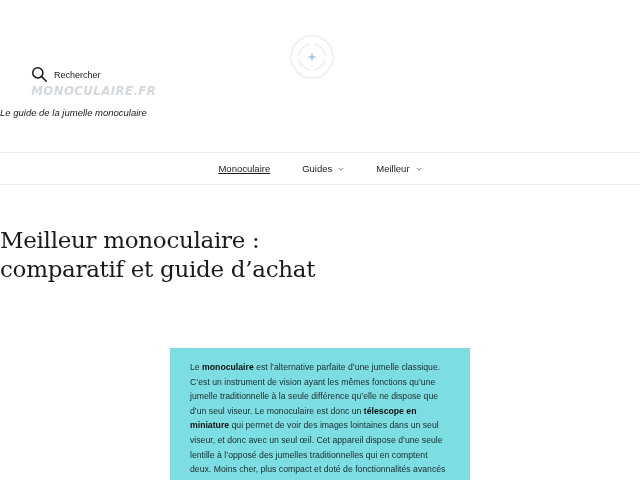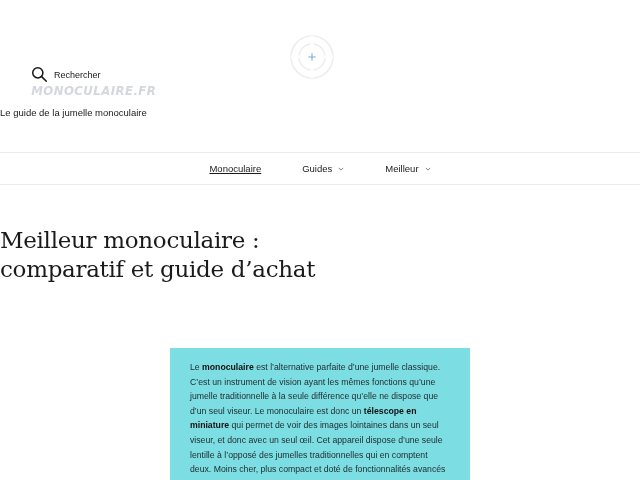--- a/index.html
+++ b/index.html
@@ -7,25 +7,25 @@
   body { font-family: "Liberation Sans", sans-serif; color: #1a1a1a; position: relative; }
 
   .header { position: relative; height: 152px; }
   .search { position: absolute; left: 31px; top: 66px; display: flex; align-items: center; cursor: pointer; justify-content: center; }
   .search svg { width: 17px; height: 17px; }
   .search-label { font-size: 9px; margin-left: 6px; color: #1a1a1a; }
 
   .brand { position: absolute; left: 0; right: 16px; top: 34px; }
   .logo-mark { display: block; margin: 0 auto; width: 46px; height: 46px; }
   .site-title { display: block; margin-top: 3px; font-family: "DejaVu Sans", sans-serif; font-weight: bold; font-style: italic; font-size: 13px; letter-spacing: 0.5px; color: #d4d8dc; transform: scaleX(0.9); }
-  .tagline { display: block; margin-top: 9px; font-size: 9.5px; color: #1a1a1a; }
+  .tagline { display: block; margin-top: 9px; font-size: 9.5px; color: #1a1a1a; font-style: italic; }
 
   .nav { position: absolute; left: 0; right: 0; top: 152px; height: 33px; border-top: 1px solid #ececec; border-bottom: 1px solid #ececec; display: flex; justify-content: center; align-items: center; gap: 0; }
   .nav-item { font-size: 9.5px; color: #1a1a1a; display: flex; align-items: center; cursor: pointer; }
-  .nav-item + .nav-item { margin-left: 41px; }
+  .nav-item + .nav-item { margin-left: 32px; }
   .nav-item.active span.lbl { text-decoration: underline; }
   .chev { display: inline-block; margin-left: 6px; width: 6px; height: 6px; }
 
   .title { position: absolute; left: 0; right: 0; top: 226px; font-family: "DejaVu Serif", "Liberation Serif", serif; font-size: 23px; line-height: 29px; color: #1a1a1a; font-weight: normal; letter-spacing: -0.3px; }
 
   .callout { position: absolute; left: 170px; top: 348px; width: 300px; height: 140px; background: #7cdde3; padding: 12px 20px 0 20px; }
   .callout p { font-size: 8.7px; line-height: 14.6px; color: #1e2a2c; }
   .callout b { font-weight: bold; color: #101010; }
 </style>
 </head>

